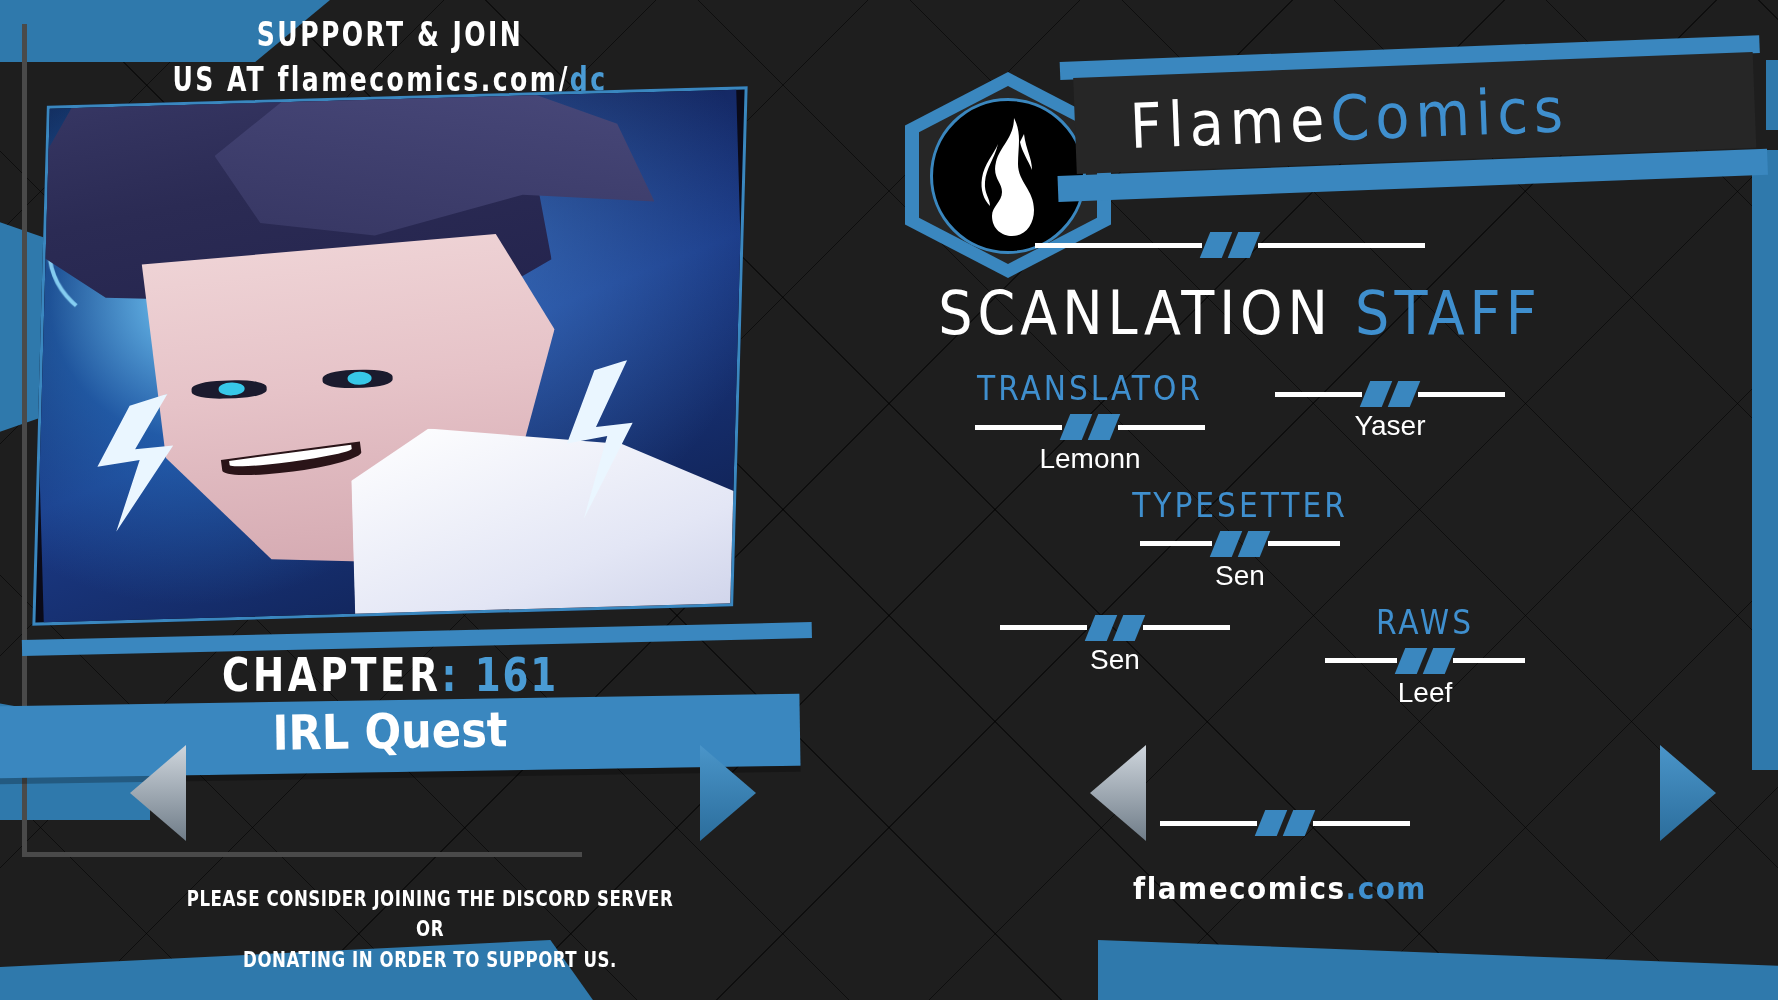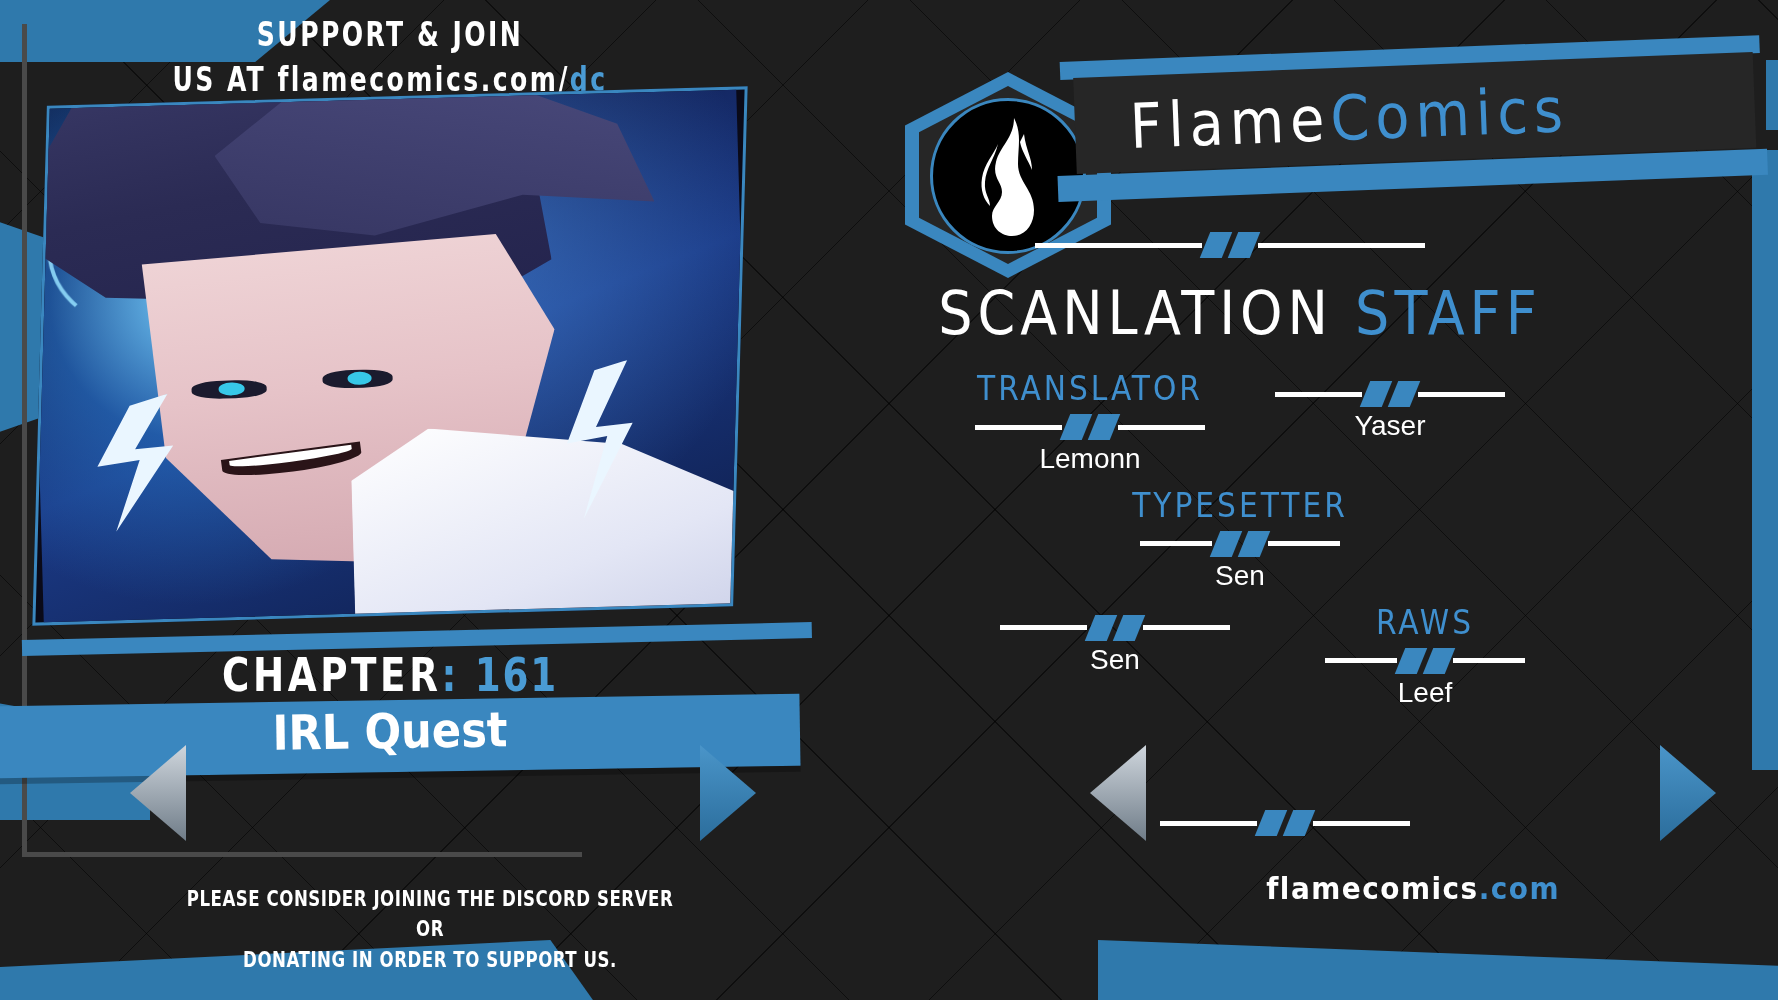--- a/index.html
+++ b/index.html
@@ -320,21 +320,21 @@
   .staff-name {
     font-family: "Liberation Sans", sans-serif;
     font-size: 28px; font-weight: 400; color:#ffffff; line-height: 1.1;
   }
 
   .footer-divider {
     position:absolute; left: 1160px; top: 810px; width: 250px;
   }
   .footer-text {
     position:absolute; left: 1000px; top: 870px; width: 560px;
-    text-align:right;
+    text-align:center;
     font-family: "DejaVu Sans Condensed", "Liberation Sans Narrow", "Liberation Sans", sans-serif;
     font-size: 31px; font-weight: 700; letter-spacing: 1.5px; color:#ffffff;
   }
   .footer-text .b { color:#3f8fce; }
 </style>
 </head>
 <body>
 
 <div id="stage">
   <div class="panelbg"></div>

